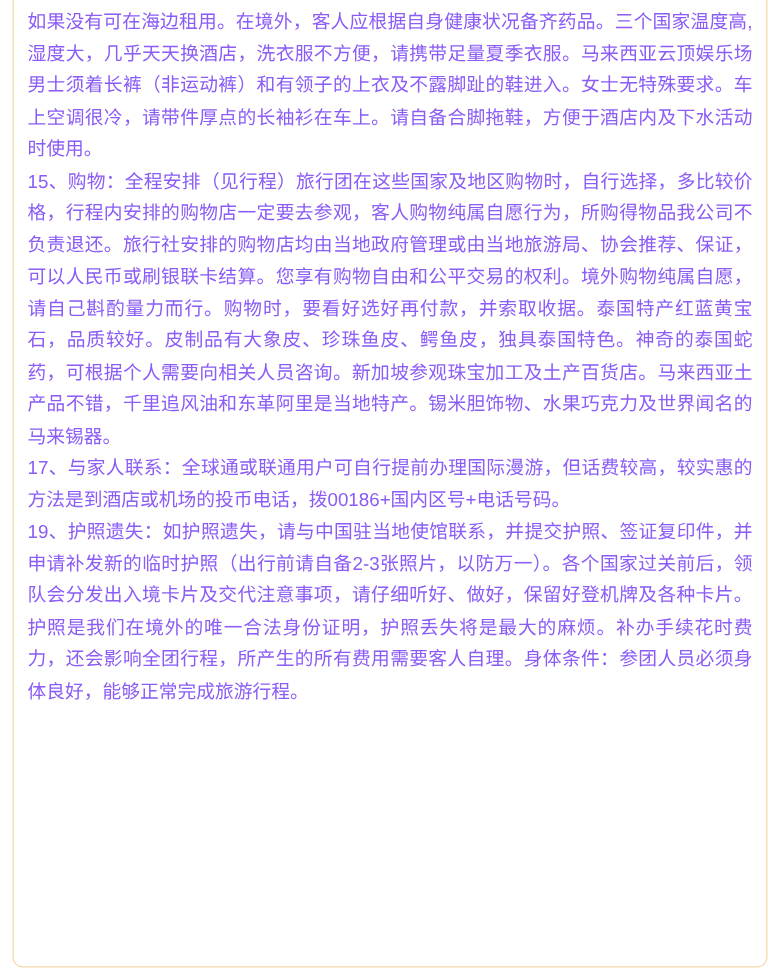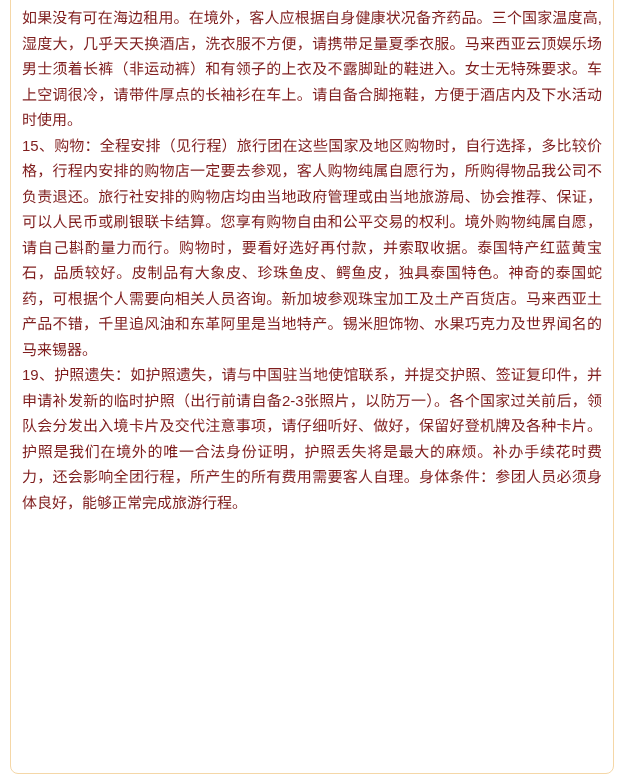--- a/index.html
+++ b/index.html
@@ -22,30 +22,31 @@
     background: #ffffff;
     box-sizing: border-box;
   }
   .content {
     padding: 14px 11px 0 11px;  
   }
   .para {
     margin: 0;
     font-size: 15px;
     line-height: 25.5px;
-    color: #7f1d1d;
+    color: #8b5cf6;
     text-align: justify;
     text-justify: inter-ideograph;
     letter-spacing: 0;
     word-break: break-all;
   }
 </style>
 </head>
 <body>
 
 <div class="panel">
   <div class="content">
     <p class="para">如果没有可在海边租用。在境外，客人应根据自身健康状况备齐药品。三个国家温度高,湿度大，几乎天天换酒店，洗衣服不方便，请携带足量夏季衣服。马来西亚云顶娱乐场男士须着长裤（非运动裤）和有领子的上衣及不露脚趾的鞋进入。女士无特殊要求。车上空调很冷，请带件厚点的长袖衫在车上。请自备合脚拖鞋，方便于酒店内及下水活动时使用。</p>
     <p class="para">15、购物：全程安排（见行程）旅行团在这些国家及地区购物时，自行选择，多比较价格，行程内安排的购物店一定要去参观，客人购物纯属自愿行为，所购得物品我公司不负责退还。旅行社安排的购物店均由当地政府管理或由当地旅游局、协会推荐、保证，可以人民币或刷银联卡结算。您享有购物自由和公平交易的权利。境外购物纯属自愿，请自己斟酌量力而行。购物时，要看好选好再付款，并索取收据。泰国特产红蓝黄宝石，品质较好。皮制品有大象皮、珍珠鱼皮、鳄鱼皮，独具泰国特色。神奇的泰国蛇药，可根据个人需要向相关人员咨询。新加坡参观珠宝加工及土产百货店。马来西亚土产品不错，千里追风油和东革阿里是当地特产。锡米胆饰物、水果巧克力及世界闻名的马来锡器。</p>
+    <p class="para">17、与家人联系：全球通或联通用户可自行提前办理国际漫游，但话费较高，较实惠的方法是到酒店或机场的投币电话，拨00186+国内区号+电话号码。</p>
     <p class="para">19、护照遗失：如护照遗失，请与中国驻当地使馆联系，并提交护照、签证复印件，并申请补发新的临时护照（出行前请自备2-3张照片，以防万一）。各个国家过关前后，领队会分发出入境卡片及交代注意事项，请仔细听好、做好，保留好登机牌及各种卡片。护照是我们在境外的唯一合法身份证明，护照丢失将是最大的麻烦。补办手续花时费力，还会影响全团行程，所产生的所有费用需要客人自理。身体条件：参团人员必须身体良好，能够正常完成旅游行程。</p>
 
   </div>
 </div>
 
 </body></html>

